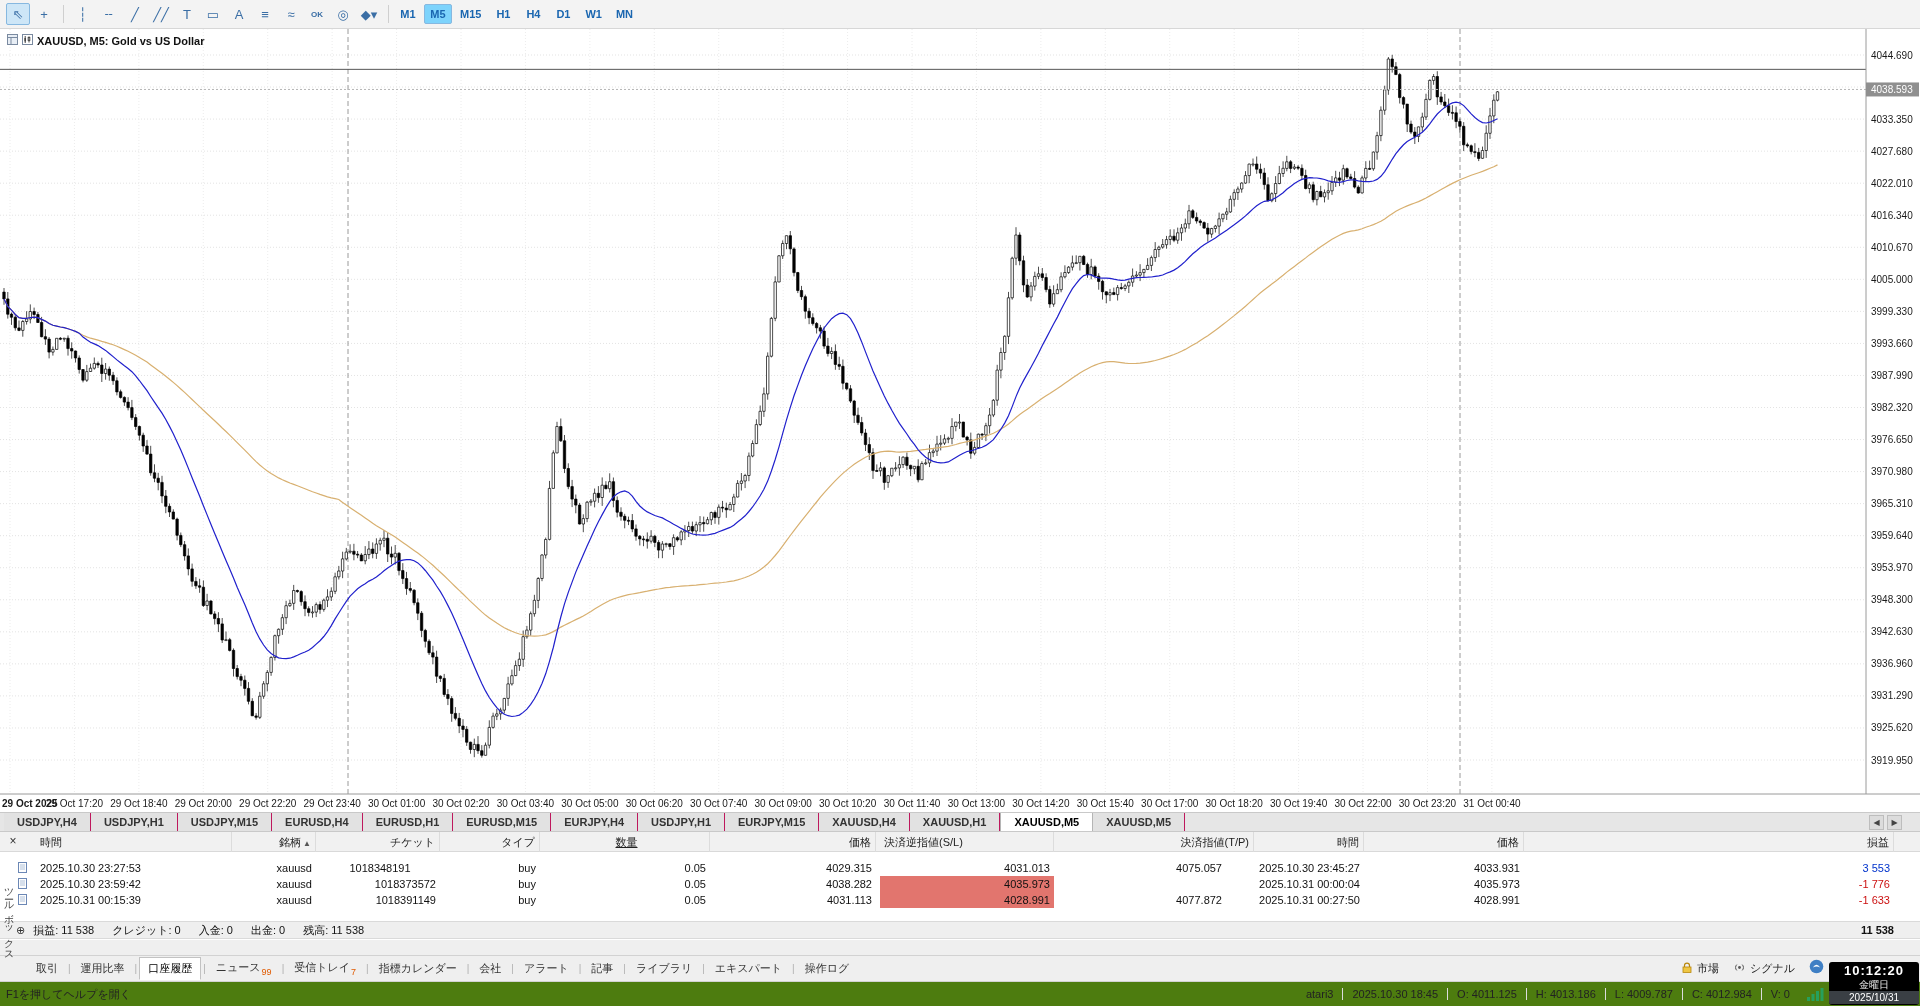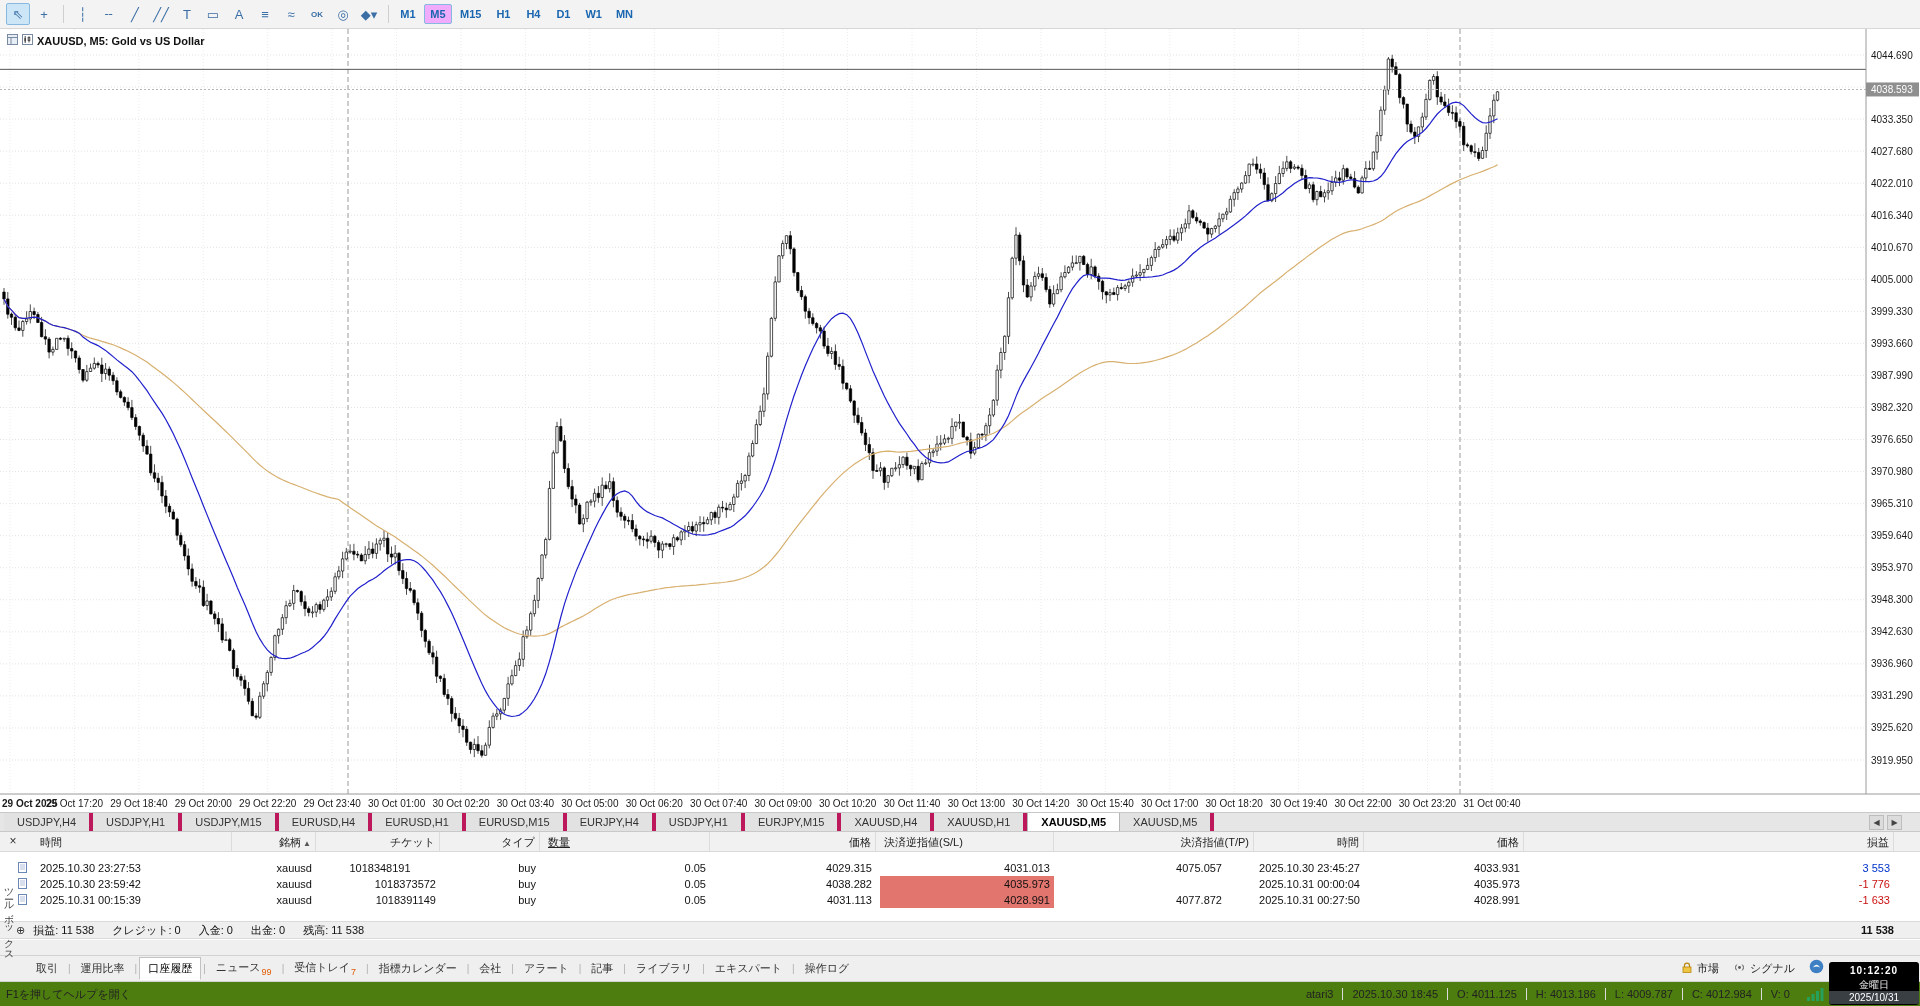--- a/index.html
+++ b/index.html
@@ -7,34 +7,34 @@
   #app{position:relative;width:1920px;height:1006px;background:#f0f0f0;}
 
   
   .toolbar{position:absolute;top:0;left:0;right:0;height:29px;background:#f3f3f3;border-bottom:1px solid #d7d7d7;display:flex;align-items:center;padding-left:6px;}
   #tool-icons,#timeframes{display:flex;align-items:center;gap:2px;}
   .tool-btn{width:24px;height:22px;display:flex;align-items:center;justify-content:center;color:#3a6ea5;font-size:13px;border:1px solid transparent;border-radius:2px;cursor:default;}
   .tool-btn.glyph-sm{font-size:8px;font-weight:bold;}
   .tool-btn.selected{background:#cde6f7;border-color:#86b8e0;}
   .tb-sep{width:1px;height:18px;background:#cfcfcf;margin:0 5px;}
   .tf-btn{min-width:28px;height:20px;display:flex;align-items:center;justify-content:center;padding:0 5px;color:#1a66b0;font-size:11px;font-weight:bold;border:1px solid transparent;border-radius:2px;}
-  .tf-btn.active{background:#f0abfc;border-color:#86b8e0;}
+  .tf-btn.active{background:#7dd3fc;border-color:#86b8e0;}
 
   
   .chart{position:absolute;top:29px;left:0;width:1920px;height:783px;background:#fff;}
   #chart-svg{position:absolute;left:0;top:0;}
   #chart-svg text{font-family:"Liberation Sans","DejaVu Sans",sans-serif;}
   .chart-title{position:absolute;top:5px;left:7px;display:flex;align-items:center;gap:4px;font-size:11px;font-weight:bold;color:#111;}
   .axis-overlay{position:absolute;background:transparent;}
   .price-axis-ov{right:0;top:0;width:54px;height:765px;}
   .time-axis-ov{left:0;top:765px;width:1866px;height:18px;}
 
   
   .chart-tabs{position:absolute;top:812px;left:0;right:0;height:19px;background:#e6e6e6;border-top:1px solid #c9c9c9;display:flex;align-items:stretch;padding-left:4px;}
-  .chart-tab{height:100%;display:flex;align-items:center;padding:0 13px;font-size:11px;color:#333;background:#e2e2e2;border-right:4px solid #be185d;white-space:nowrap;}
+  .chart-tab{height:100%;display:flex;align-items:center;padding:0 13px;font-size:11px;color:#333;background:#e2e2e2;border-right:1px solid #be185d;white-space:nowrap;font-weight:bold;}
   .chart-tab.active{background:#fff;color:#000;font-weight:bold;border-left:1px solid #b5b5b5;border-right:1px solid #b5b5b5;}
   .tab-scroll{position:absolute;right:18px;top:2px;display:flex;gap:3px;}
   .tab-scroll span{width:15px;height:15px;display:flex;align-items:center;justify-content:center;font-size:8px;color:#444;background:#dcdcdc;border:1px solid #bdbdbd;}
 
   
   .toolbox{position:absolute;top:831px;left:0;right:0;height:124px;background:#fff;border-top:1px solid #c9c9c9;}
   .tbx-header{position:absolute;top:0;left:0;right:0;height:20px;background:#f1f1f1;border-bottom:1px solid #d9d9d9;}
   .tbx-close{position:absolute;left:6px;top:2px;width:14px;height:14px;font-size:12px;line-height:14px;text-align:center;color:#333;}
   .tbx-hcell{position:absolute;top:0;height:20px;line-height:20px;font-size:11px;color:#222;border-right:1px solid #dcdcdc;padding:0 4px;white-space:nowrap;}
   .sort{font-size:8px;color:#555;margin-left:2px;}
@@ -63,21 +63,21 @@
   
   .status-bar{position:absolute;top:981px;left:0;right:0;height:25px;background:#4d7c0f;border-top:1px solid #d2d2d2;font-size:11px;color:#222;}
   .sb-help{position:absolute;left:6px;top:5px;}
   .sb-right{position:absolute;right:96px;top:0;height:100%;display:flex;align-items:center;}
   .sb-item{padding:0 9px;border-left:1px solid #dcdcdc;white-space:nowrap;}
   .sb-item:first-child{border-left:none;}
   .conn{margin-left:8px;display:flex;align-items:center;}
 
   
   .clock{position:absolute;right:1px;bottom:1px;width:90px;height:43px;background:#000;border-radius:3px;z-index:50;color:#fff;text-align:center;overflow:hidden;}
-  .clock .c-time{font-size:10px;font-weight:bold;letter-spacing:1px;line-height:16px;margin-top:1px;}
+  .clock .c-time{font-size:13px;font-weight:bold;letter-spacing:1px;line-height:16px;margin-top:1px;}
   .clock .c-wd{font-size:10px;line-height:12px;color:#eee;}
   .clock .c-date{font-size:10px;line-height:13px;background:#3a3f44;color:#fff;}
 
   
   .mini-ic{display:inline-block;}
 </style>
 </head>
 <body>
 
 <div id="app">
@@ -264,21 +264,21 @@
     </div>
   </div>
 
   <div class="toolbox">
     <div class="tbx-header" id="tbx-header">
       <span class="tbx-close">×</span>
     <div class="tbx-hcell" style="left: 36px; width: 196px; text-align: left;">時間</div>
         <div class="tbx-hcell" style="left: 236px; width: 80px; text-align: right;">銘柄<span class="sort">▲</span></div>
         <div class="tbx-hcell" style="left: 320px; width: 120px; text-align: right;">チケット</div>
         <div class="tbx-hcell" style="left: 444px; width: 96px; text-align: right;">タイプ</div>
-        <div class="tbx-hcell" style="left: 544px; width: 166px; text-align: left; text-decoration: underline;">数量</div>
+        <div class="tbx-hcell" style="left: 544px; width: 166px; text-align: center; text-decoration: underline;">数量</div>
         <div class="tbx-hcell" style="left: 714px; width: 162px; text-align: right;">価格</div>
         <div class="tbx-hcell" style="left: 880px; width: 174px; text-align: left;">決済逆指値(S/L)</div>
         <div class="tbx-hcell" style="left: 1086px; width: 168px; text-align: right;">決済指値(T/P)</div>
         <div class="tbx-hcell" style="left: 1230px; width: 134px; text-align: right;">時間</div>
         <div class="tbx-hcell" style="left: 1368px; width: 156px; text-align: right;">価格</div>
         <div class="tbx-hcell" style="left: 1528px; width: 366px; text-align: right;">損益</div>
       </div>
     <div id="tbx-rows">
         <div class="tbx-row" style="top: 28px;">
           <span class="row-icon"><svg width="9" height="11">

